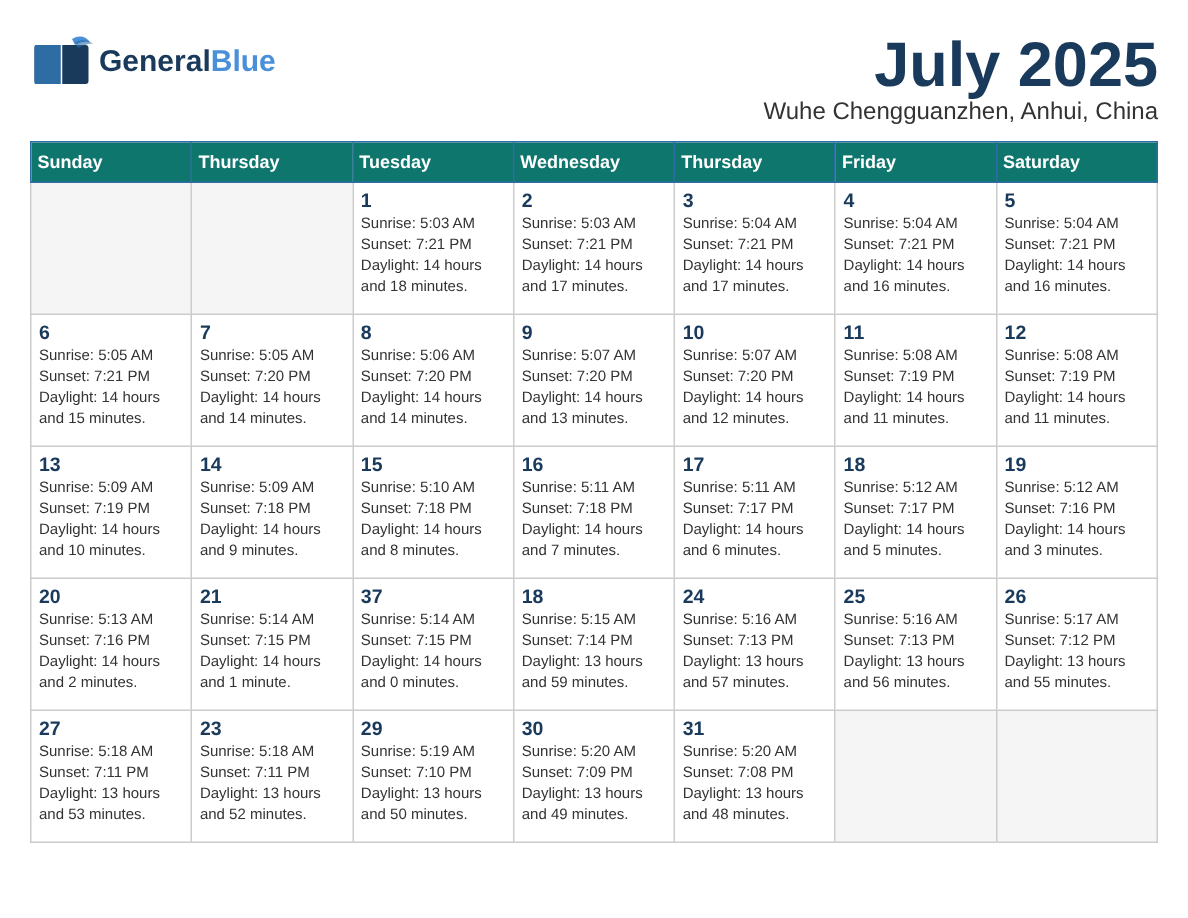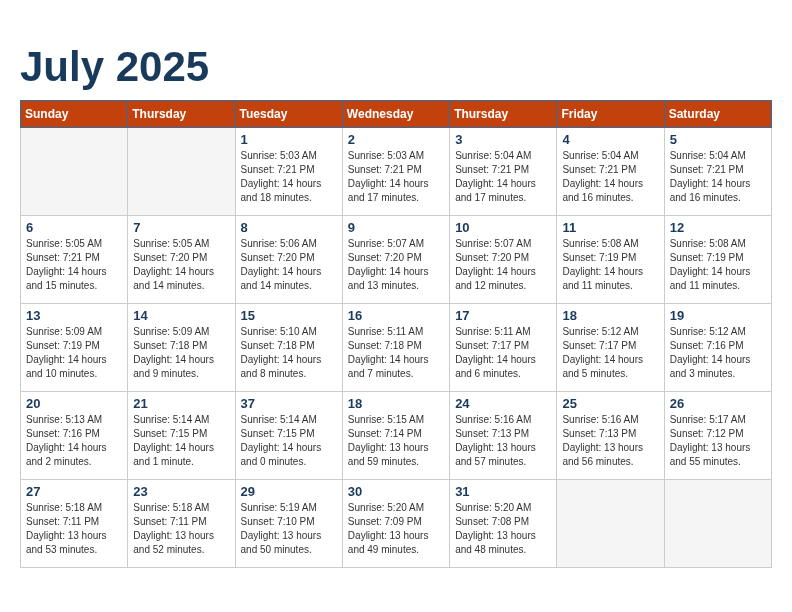--- a/index.html
+++ b/index.html
@@ -11,39 +11,38 @@
       padding: 20px;
     }
     .header {
       display: flex;
       justify-content: space-between;
       align-items: flex-start;
       margin-bottom: 10px;
     }
     .title-block {
       text-align: right;
-      margin-top: 24px;
     }
     .month-title {
       font-size: 42px;
       font-weight: bold;
       color: #1a3a5c;
       line-height: 1.1;
     }
     .location {
       font-size: 16px;
       color: #333;
     }
     .calendar {
       width: 100%;
       border-collapse: collapse;
       font-size: 11px;
     }
     .calendar th {
-      background-color: #c2410c;
+      background-color: #0f766e;
       color: #fff;
       padding: 6px 4px;
       text-align: left;
       font-size: 12px;
       font-weight: bold;
       border: 1px solid #2e6da4;
       margin-left: 12px;
     }
     .calendar td {
       border: 1px solid #ccc;
@@ -70,22 +69,37 @@
     .logo-wrapper {
       display: flex;
       align-items: center;
       gap: 4px;
     }
   </style>
 </head>
 <body>
 
 <div class="header">
+  <div class="logo-wrapper">
+    <svg width="42" height="42" viewBox="0 0 42 42">
+
+      <rect x="3" y="10" width="36" height="26" rx="2" fill="#1a3a5c"></rect>
+      <rect x="3" y="10" width="18" height="26" rx="1" fill="#2e6da4"></rect>
+      <line x1="21" y1="10" x2="21" y2="36" stroke="#fff" stroke-width="1"></line>
+
+      <path d="M28 6 Q35 2 40 8 Q35 7 30 10 Z" fill="#4a90d9"></path>
+      <path d="M30 8 Q36 5 42 9 Q37 9 32 12 Z" fill="#2e6da4" opacity="0.6"></path>
+    </svg>
+    <div>
+      <div style="font-size:20px;font-weight:bold;color:#1a3a5c;line-height:1.1;">General<span style="color:#4a90d9;">Blue</span></div>
+    </div>
+  </div>
   <div class="title-block">
     <div class="month-title">July 2025</div>
+    <div class="location">Wuhe Chengguanzhen, Anhui, China</div>
   </div>
 </div>
 
 <table class="calendar">
   <thead>
     <tr>
     <th>Sunday</th>
         <th>Thursday</th>
         <th>Tuesday</th>
         <th>Wednesday</th>

